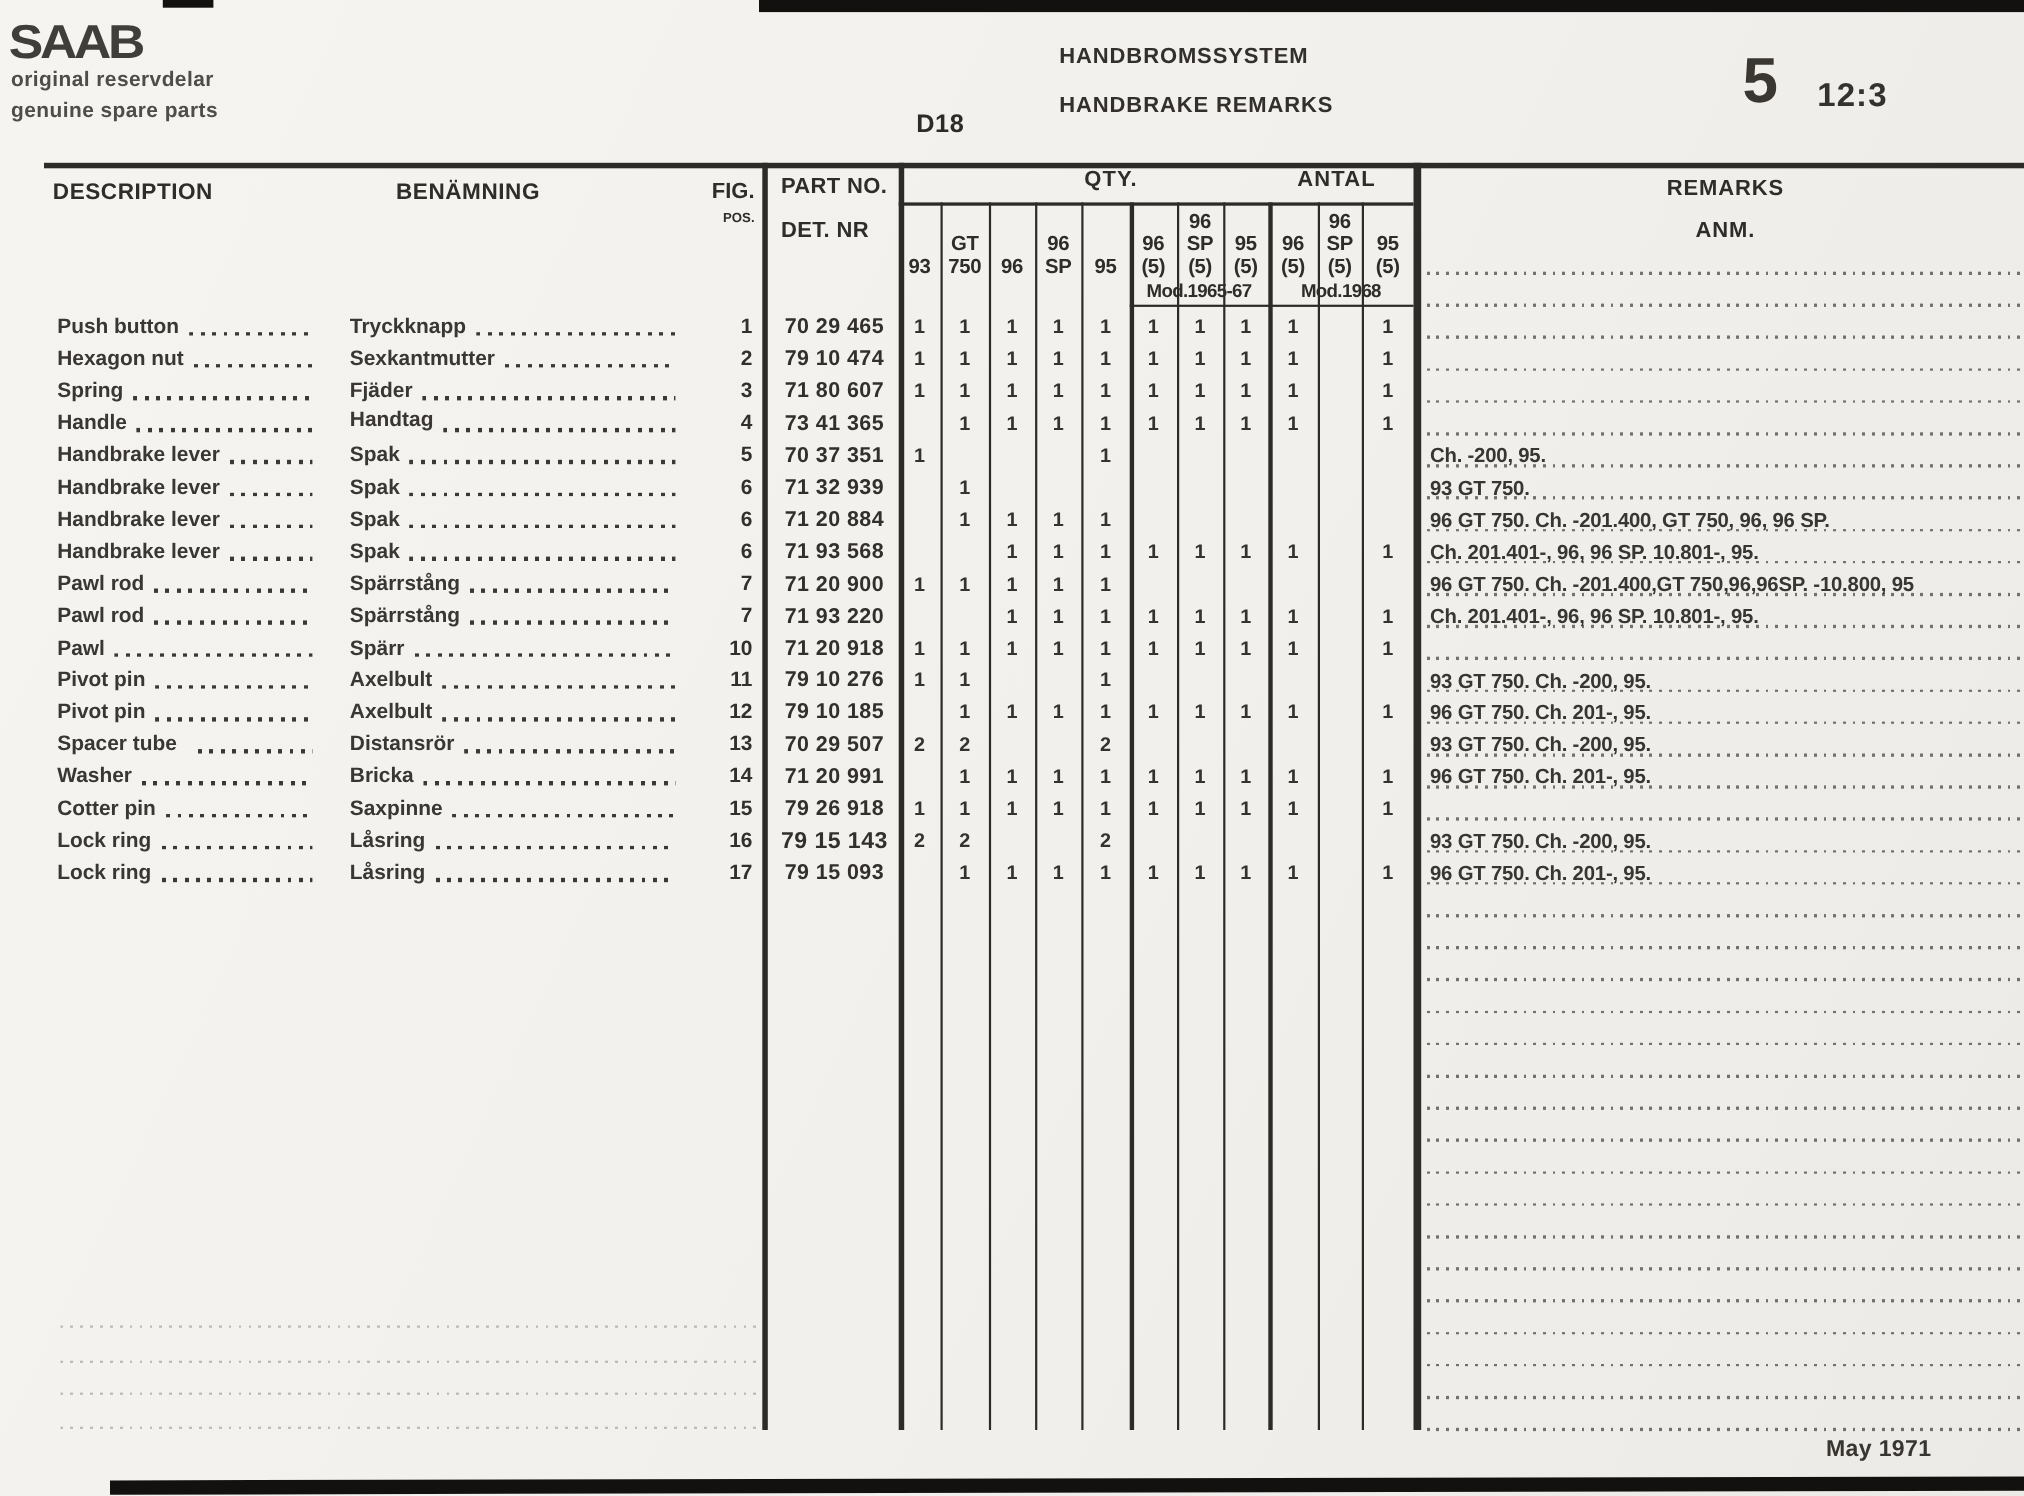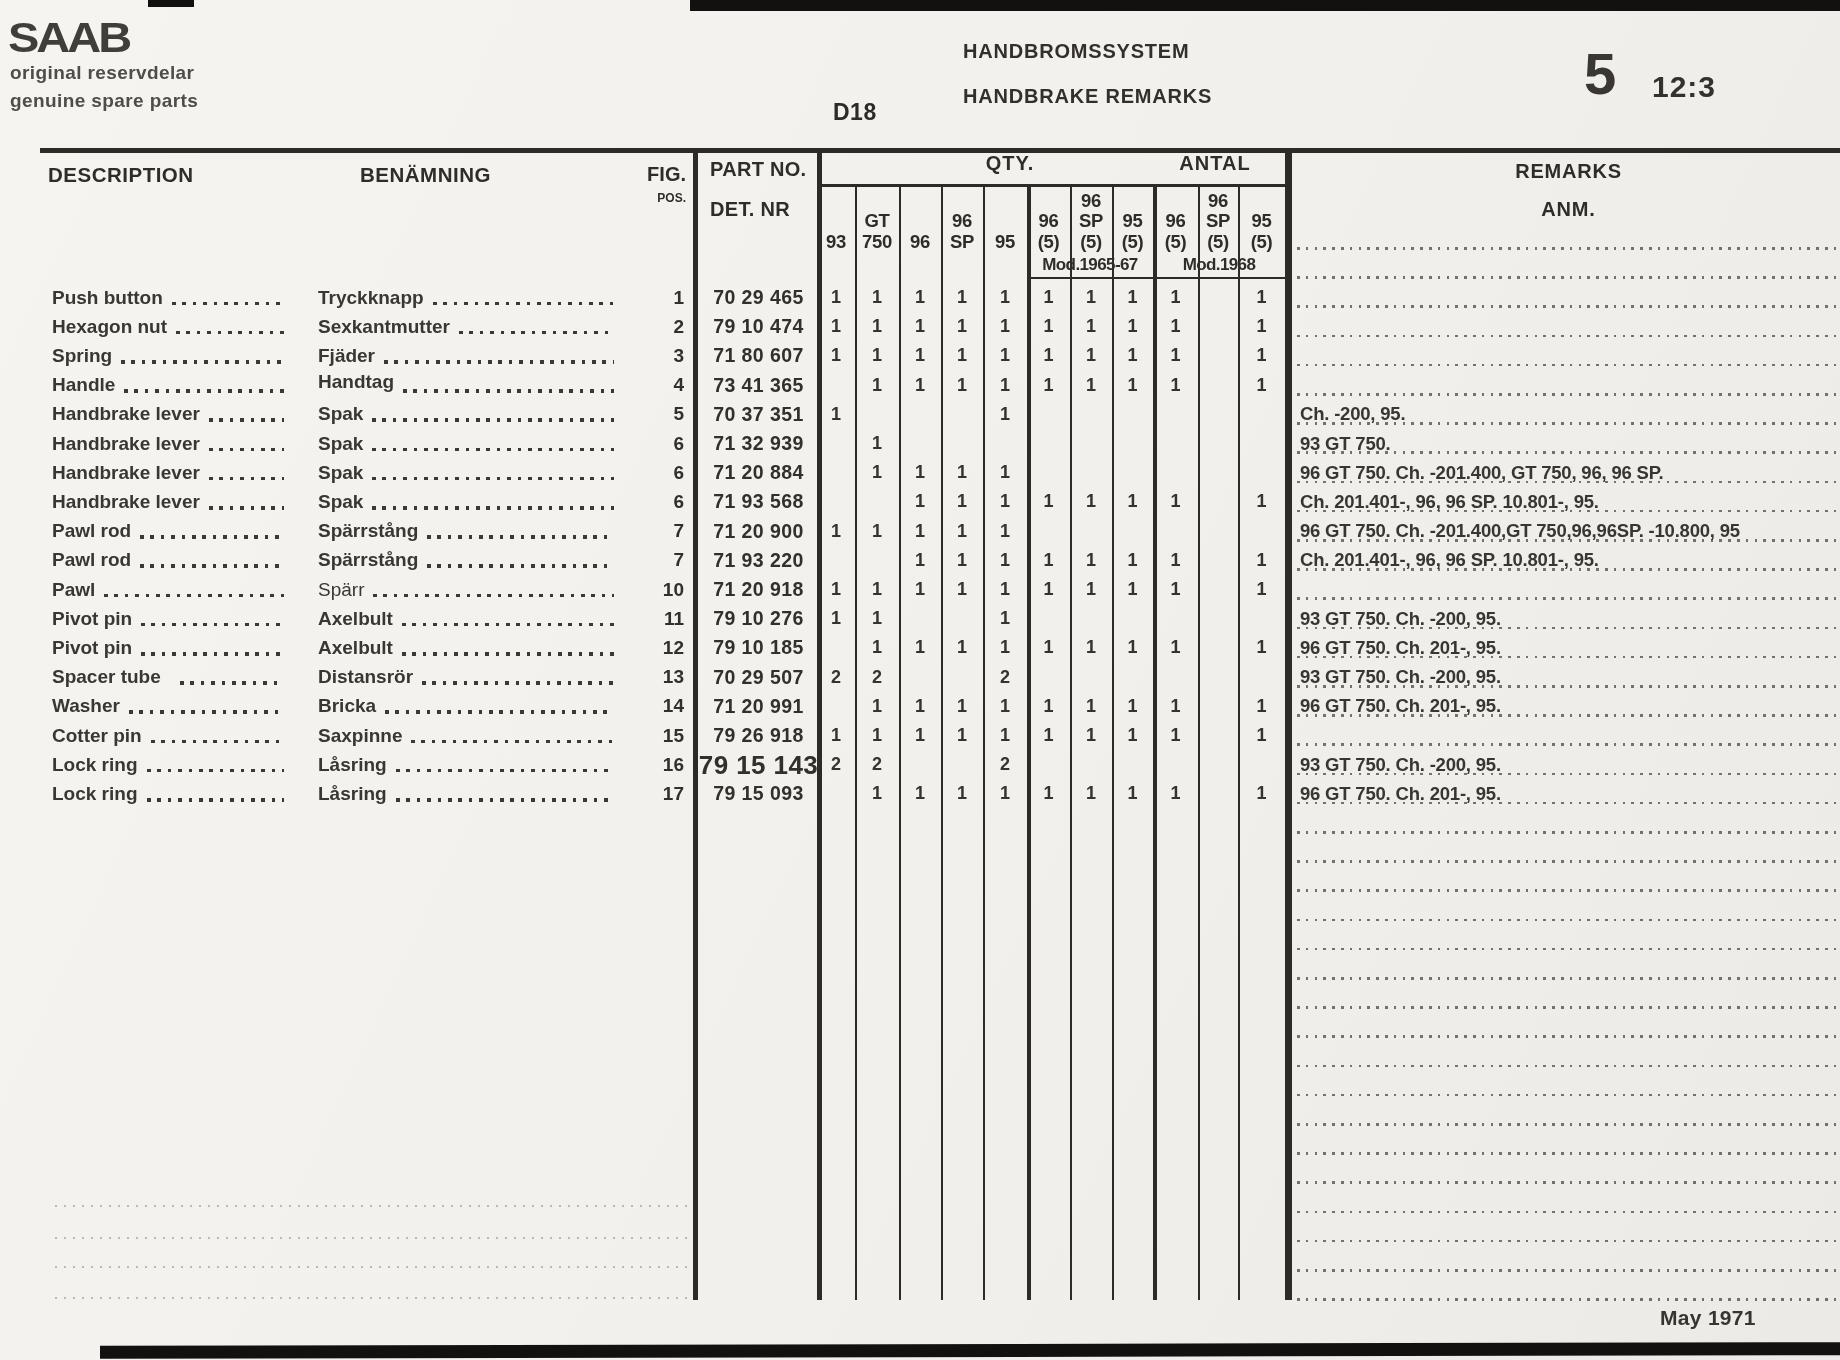--- a/index.html
+++ b/index.html
@@ -527,21 +527,21 @@
       </div>
       <div style="position: absolute; top: 0px; height: 100%; display: flex; align-items: center; font-weight: bold; left: 1300px; width: 545px; font-size: 18.5px; white-space: nowrap; letter-spacing: -0.2px; color: rgb(56, 54, 51);">
         <span>Ch. 201.401-, 96, 96 SP. 10.801-, 95.</span>
       </div>
     </div>
     <div style="position: absolute; left: 0px; top: 575px; width: 1840px; height: 29.2px;">
       <div style="position: absolute; top: 0px; height: 100%; display: flex; align-items: center; font-weight: bold; left: 52px; width: 248px; font-size: 19px; color: rgb(58, 55, 51); white-space: nowrap;">
         <span>Pawl</span>
         <div class="leader"></div>
       </div>
-      <div style="position: absolute; top: 0px; height: 100%; display: flex; align-items: center; font-weight: normal; left: 318px; width: 312px; font-size: 19px; color: rgb(58, 55, 51); white-space: nowrap;">
+      <div style="position: absolute; top: 0px; height: 100%; display: flex; align-items: center; font-weight: bold; left: 318px; width: 312px; font-size: 19px; color: rgb(58, 55, 51); white-space: nowrap;">
         <span>Spärr</span>
         <div class="leader"></div>
       </div>
       <div style="position: absolute; top: 0px; height: 100%; display: flex; align-items: center; font-weight: bold; left: 628px; width: 56px; font-size: 19px; justify-content: flex-end; color: rgb(50, 47, 44);">
         <span>10</span>
       </div>
       <div style="position: absolute; top: 0px; height: 100%; display: flex; align-items: center; font-weight: bold; left: 700px; width: 117px; font-size: 19.5px; justify-content: center; letter-spacing: 0.4px; color: rgb(50, 47, 44); white-space: nowrap;">
         <span>71 20 918</span>
       </div>
       <div style="position: absolute; top: 0px; height: 100%; display: flex; align-items: center; font-weight: bold; left: 817px; width: 38px; font-size: 18px; justify-content: center; color: rgb(53, 51, 48);">
@@ -774,21 +774,21 @@
         <span>Lock ring</span>
         <div class="leader"></div>
       </div>
       <div style="position: absolute; top: 0px; height: 100%; display: flex; align-items: center; font-weight: bold; left: 318px; width: 312px; font-size: 19px; color: rgb(58, 55, 51); white-space: nowrap;">
         <span>Låsring</span>
         <div class="leader"></div>
       </div>
       <div style="position: absolute; top: 0px; height: 100%; display: flex; align-items: center; font-weight: bold; left: 628px; width: 56px; font-size: 19px; justify-content: flex-end; color: rgb(50, 47, 44);">
         <span>16</span>
       </div>
-      <div style="position: absolute; top: 0px; height: 100%; display: flex; align-items: flex-start; font-weight: bold; left: 700px; width: 117px; font-size: 26px; justify-content: center; letter-spacing: 0.4px; color: rgb(50, 47, 44); white-space: nowrap;">
+      <div style="position: absolute; top: 0px; height: 100%; display: flex; align-items: center; font-weight: bold; left: 700px; width: 117px; font-size: 21px; justify-content: center; letter-spacing: 0.4px; color: rgb(50, 47, 44); white-space: nowrap;">
         <span>79 15 143</span>
       </div>
       <div style="position: absolute; top: 0px; height: 100%; display: flex; align-items: center; font-weight: bold; left: 817px; width: 38px; font-size: 18px; justify-content: center; color: rgb(53, 51, 48);">
         <span>2</span>
       </div>
       <div style="position: absolute; top: 0px; height: 100%; display: flex; align-items: center; font-weight: bold; left: 855px; width: 44px; font-size: 18px; justify-content: center; color: rgb(53, 51, 48);">
         <span>2</span>
       </div>
       <div style="position: absolute; top: 0px; height: 100%; display: flex; align-items: center; font-weight: bold; left: 983px; width: 44px; font-size: 18px; justify-content: center; color: rgb(53, 51, 48);">
         <span>2</span>

